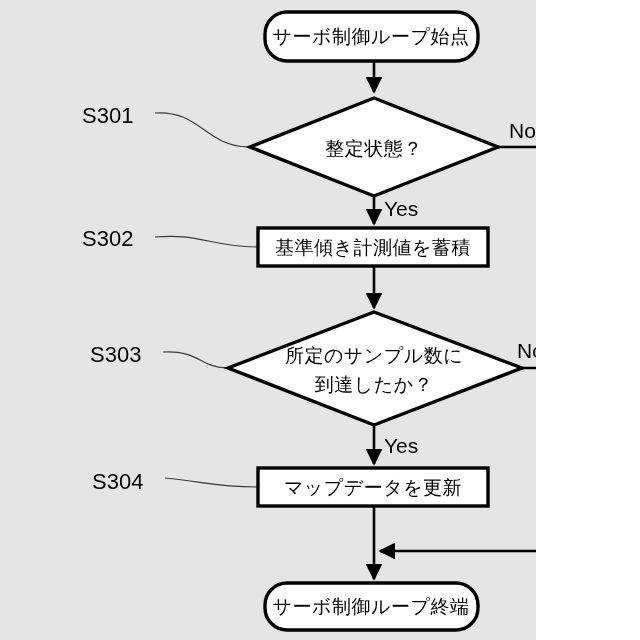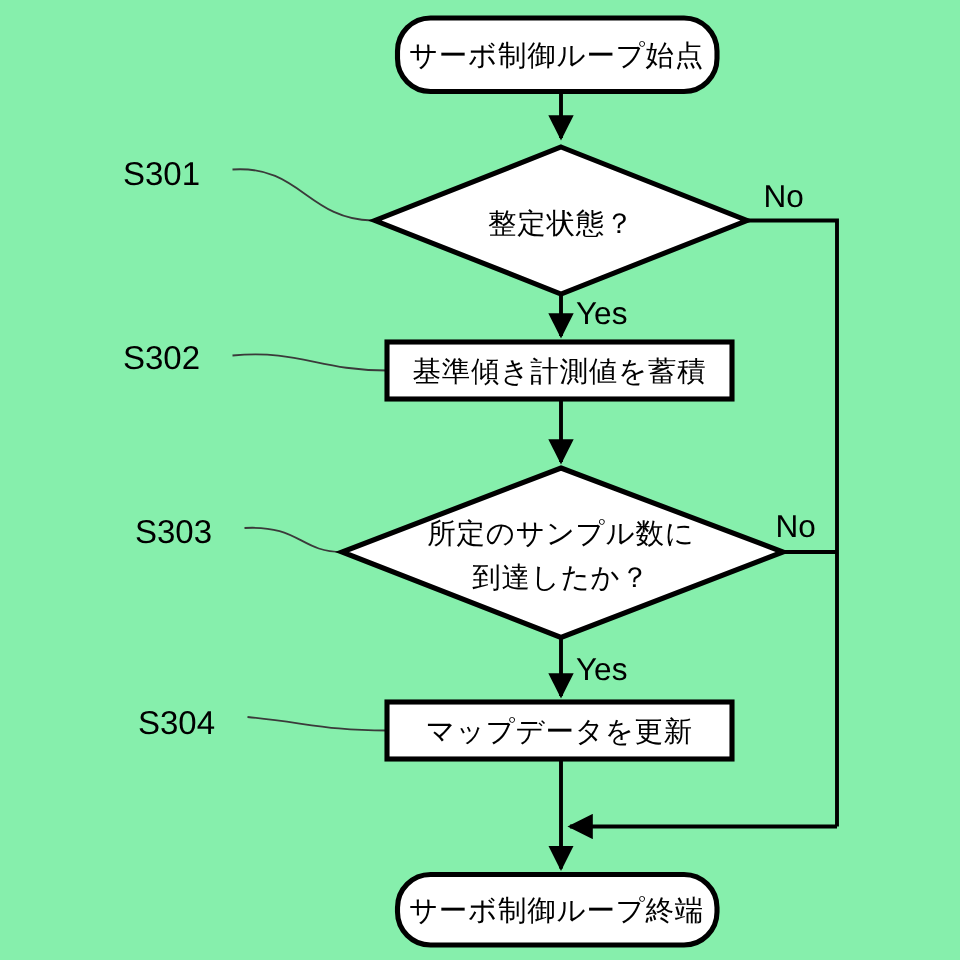--- a/index.html
+++ b/index.html
@@ -7,23 +7,23 @@
     margin: 0;
     padding: 0;
     background: #ffffff;
   }
   body {
     font-family: "Liberation Sans", "DejaVu Sans", sans-serif;
     color: #000000;
   }
   #canvas {
     position: relative;
-    width: 640px;
+    width: 536px;
     height: 640px;
-    background: #86efac;
+    background: #e5e5e5;
     overflow: hidden;
   }
   #flow-svg {
     position: absolute;
     left: 0;
     top: 0;
     width: 640px;
     height: 640px;
   }
   .node-text {

